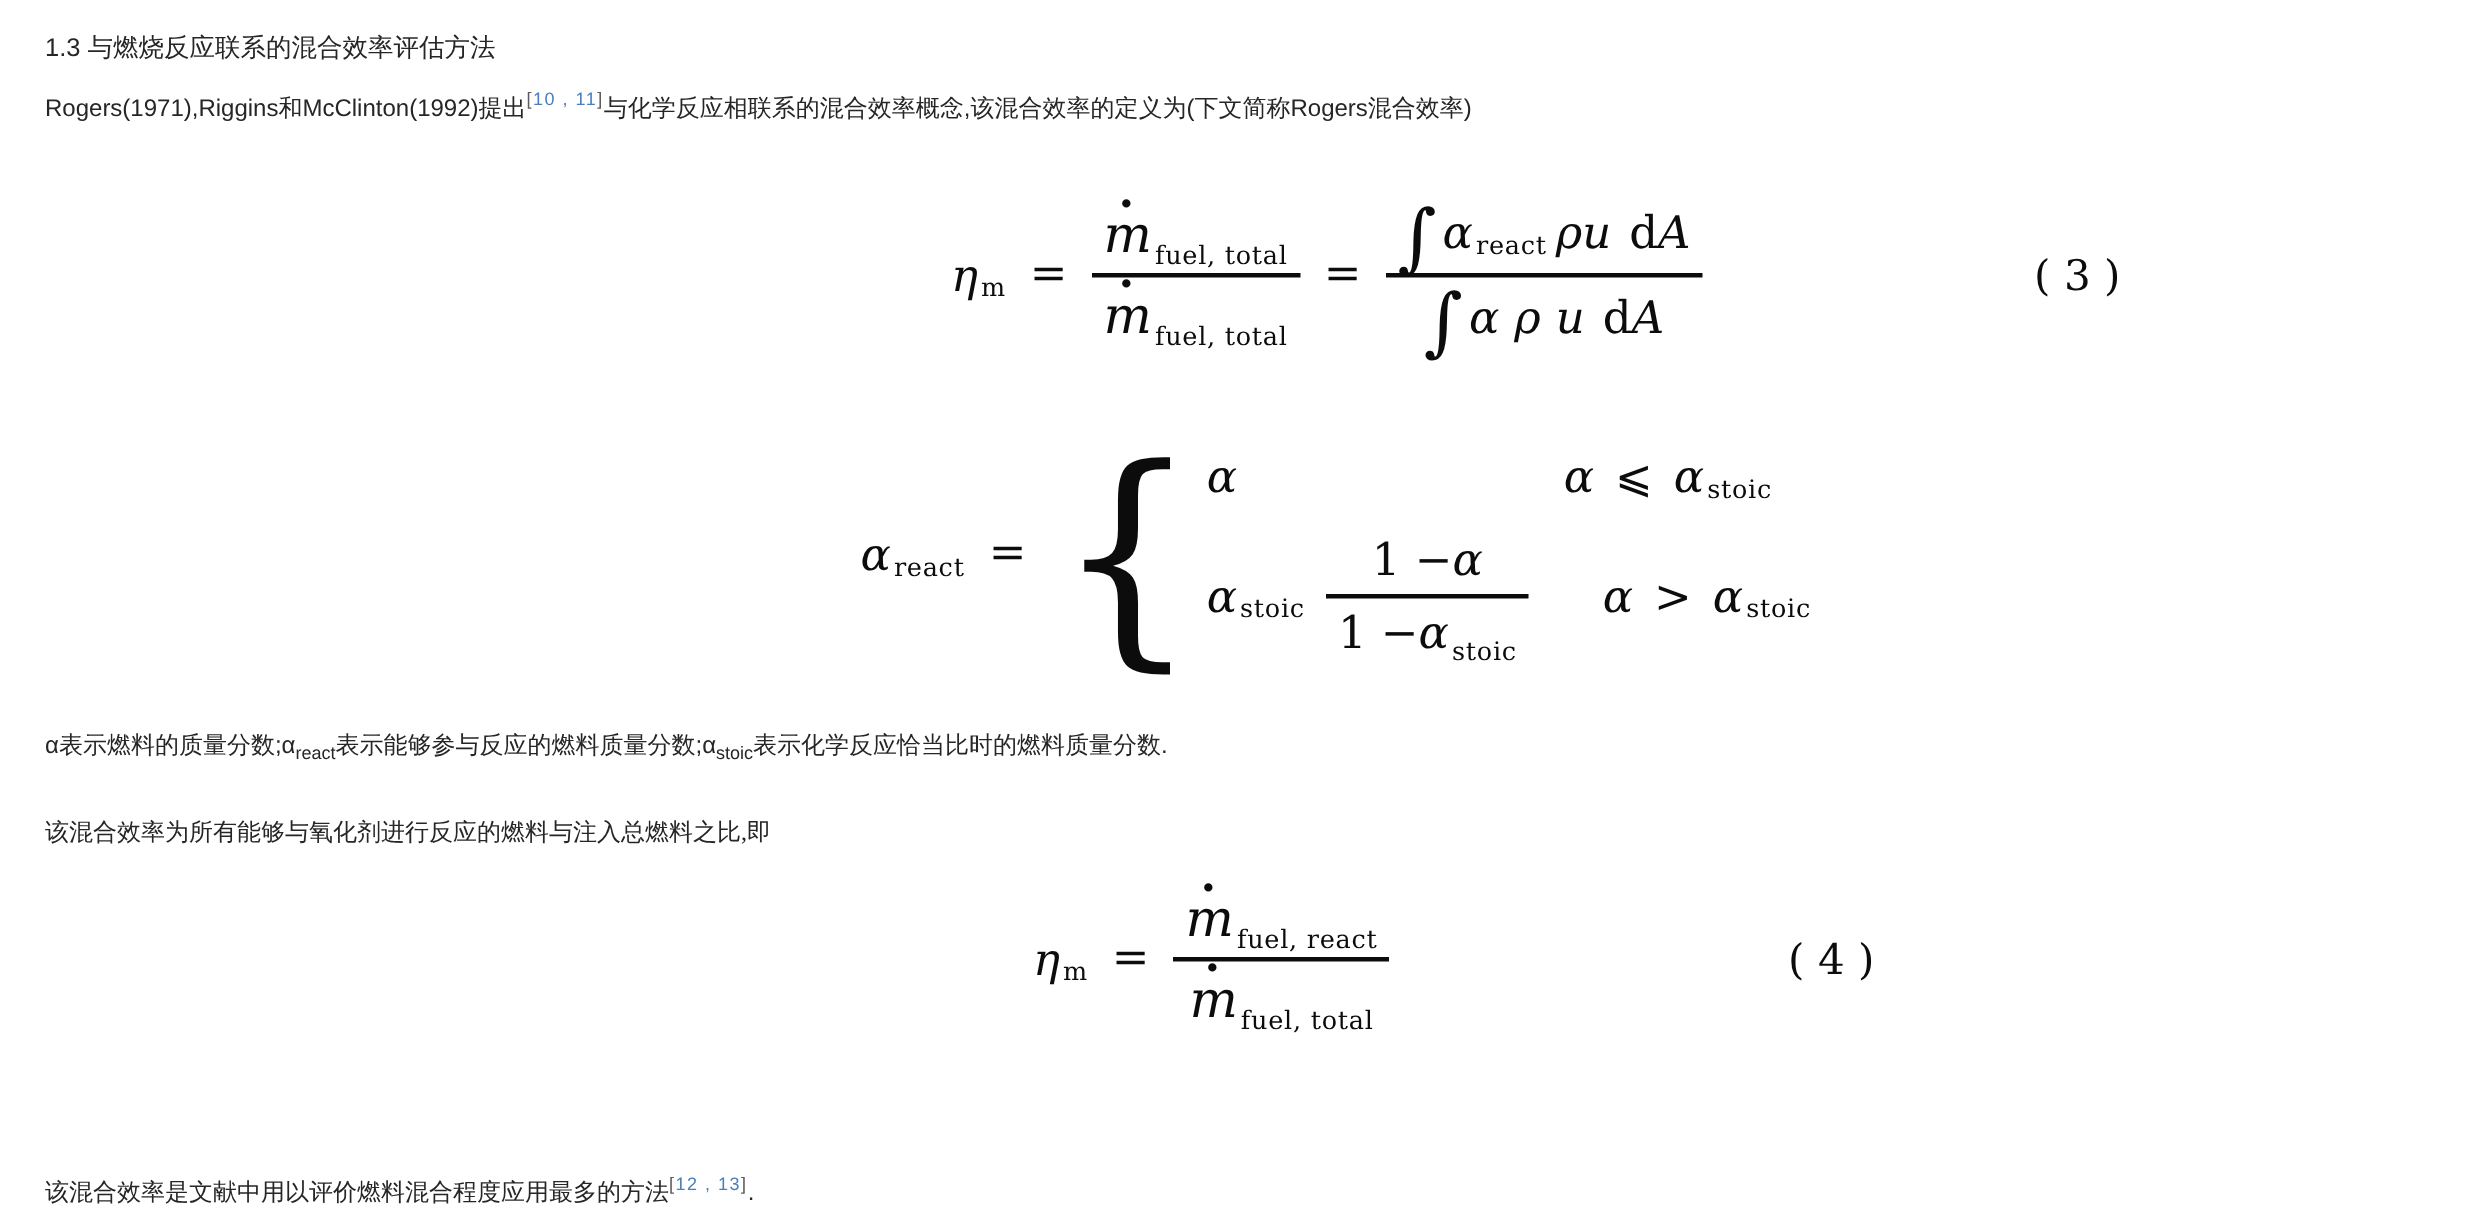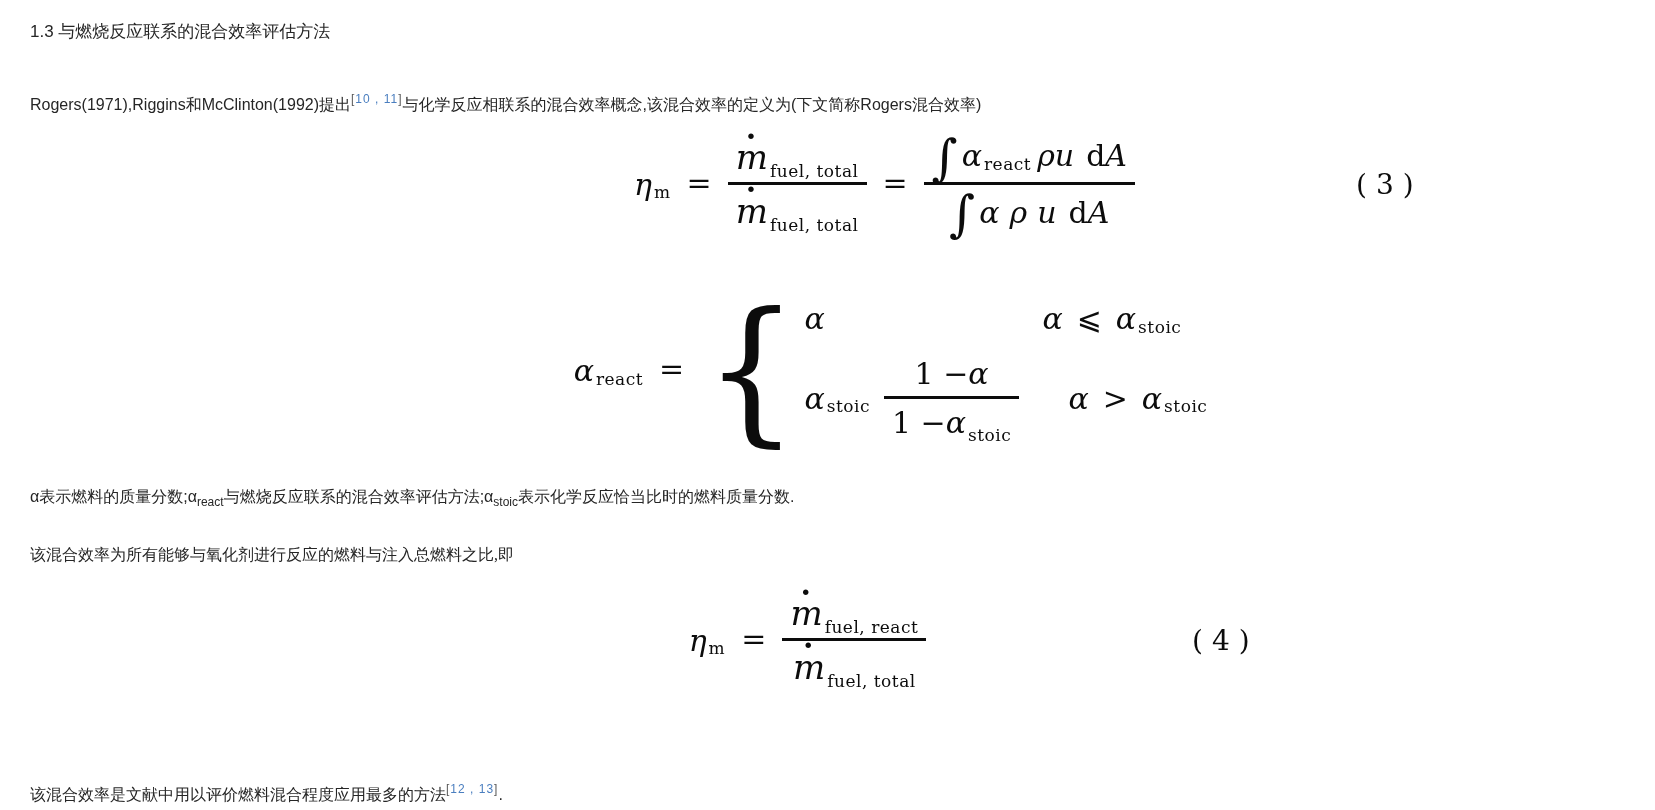--- a/index.html
+++ b/index.html
@@ -6,21 +6,21 @@
   html,body { background:#ffffff; }
   body {
     width:1655px; height:810px; overflow:hidden; position:relative;
     font-family:"Liberation Sans", sans-serif; color:#262626;
   }
   .page { position:relative; width:1655px; height:810px; background:#fff; }
 
   
   .heading { position:absolute; left:30px; top:20px; font-size:17px; white-space:nowrap; color:#262626; }
   .para { position:absolute; left:30px; font-size:16px; white-space:nowrap; color:#262626; }
-  .para1 { top:59px;margin-top:33px; }
+  .para1 { top:59px; }
   .para2 { top:487px; }
   .para3 { top:545px;font-family:Liberation Serif, serif; }
   .para4 { top:782px; }
   .inl-sub { font-size:12px; vertical-align:-4px; }
 
   
   .cite { font-size:12px; vertical-align:7px; letter-spacing:1px; }
   .cite .bk { color:#5a5a5a; }
   .cite .num { color:#4a7ebf; }
 
@@ -162,21 +162,21 @@
               <span class="rel">&gt;</span>
               <span class="mvar it">α</span>
               <span class="msub">stoic</span>
           </span>
         </span>
       </span>
     </span>
   </div>
 
   <div class="para para2">
-    <span>α表示燃料的质量分数;α</span><span class="inl-sub">react</span><span>与燃烧反应联系的混合效率评估方法;α</span><span class="inl-sub">stoic</span><span>表示化学反应恰当比时的燃料质量分数.</span>
+    <span>α表示燃料的质量分数;α</span><span class="inl-sub">react</span><span>表示能够参与反应的燃料质量分数;α</span><span class="inl-sub">stoic</span><span>表示化学反应恰当比时的燃料质量分数.</span>
   </div>
 
   <div class="para para3">该混合效率为所有能够与氧化剂进行反应的燃料与注入总燃料之比,即</div>
 
   <div class="eq-row eq4-row math">
     <span class="eq-inner eq4-inner">
       <span class="mvar it">η</span>
         <span class="msub">m</span>
       <span class="eqsign">=</span>
       <span class="frac">

